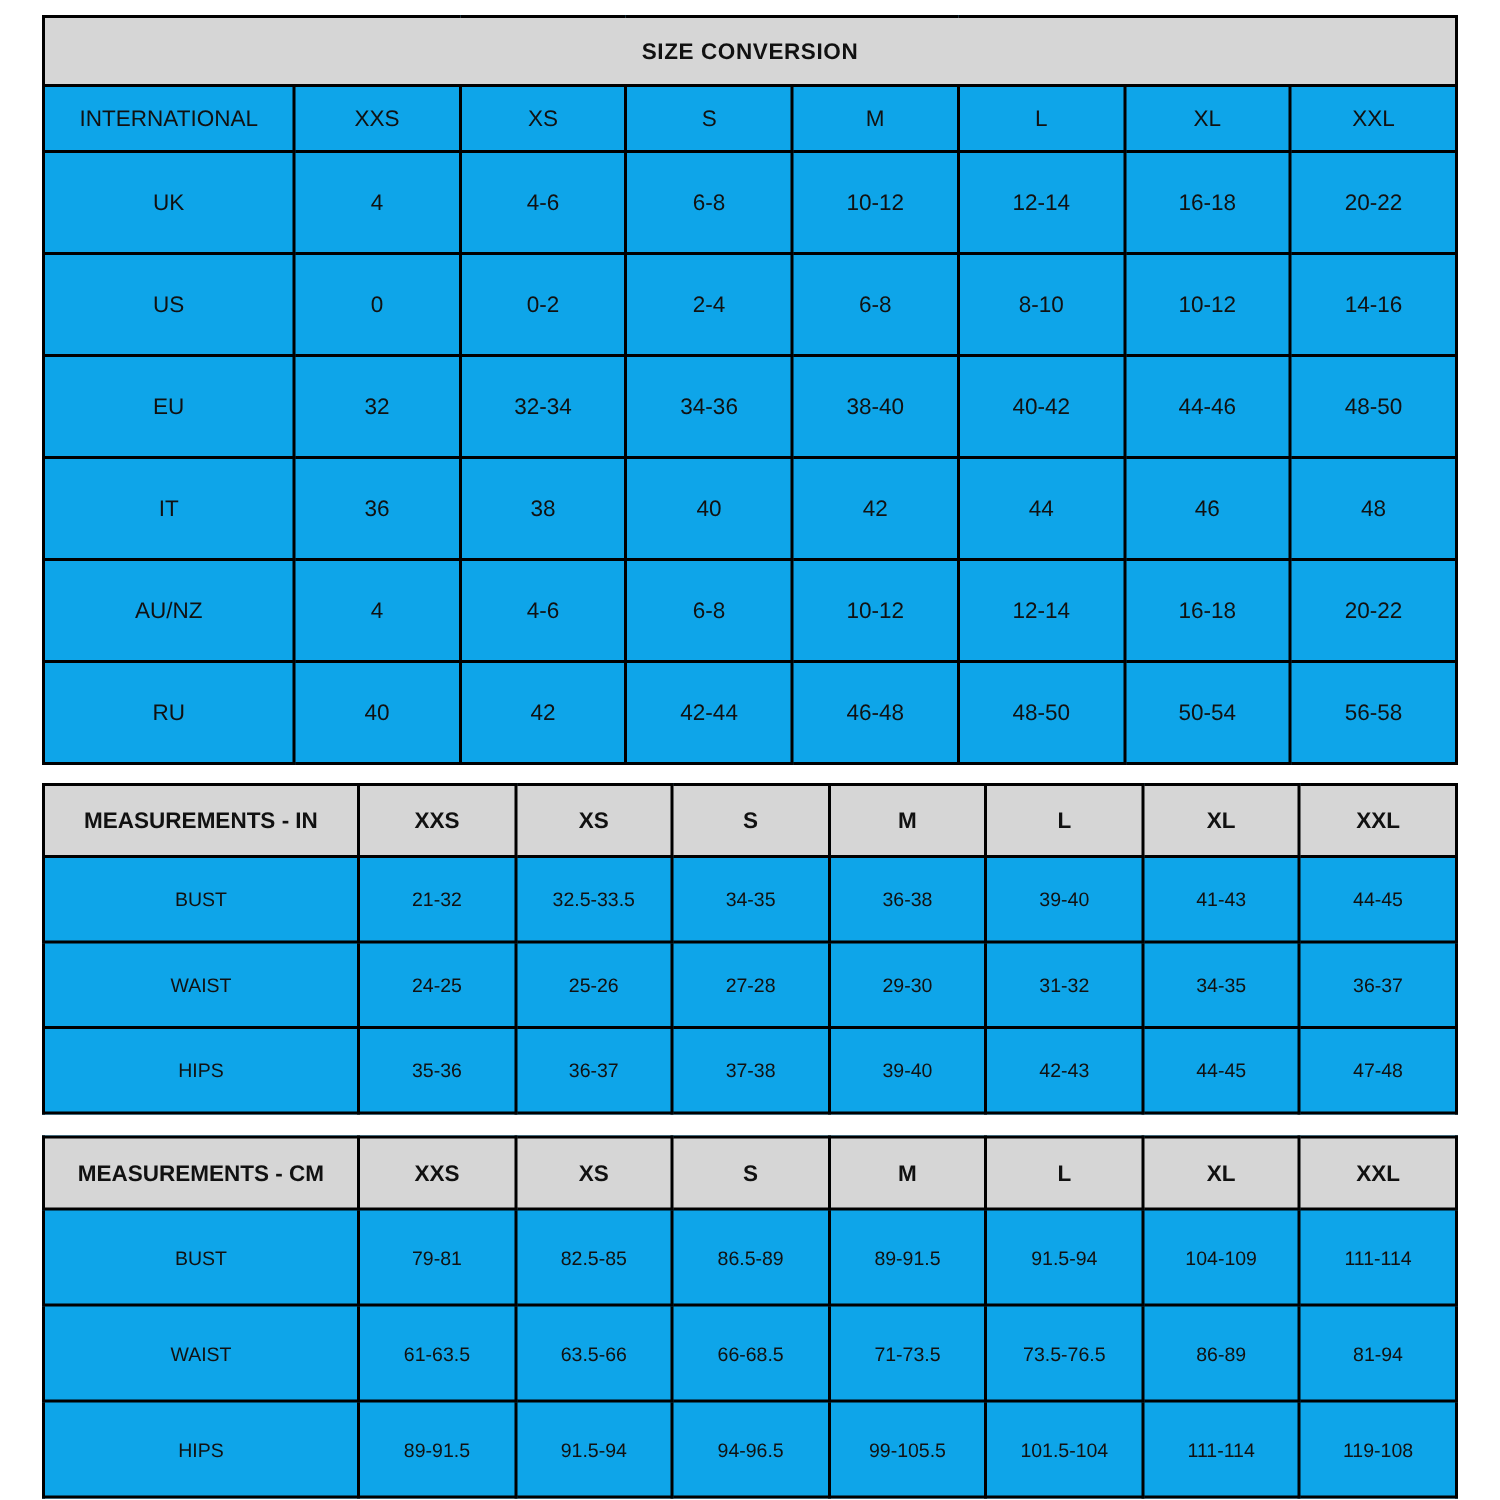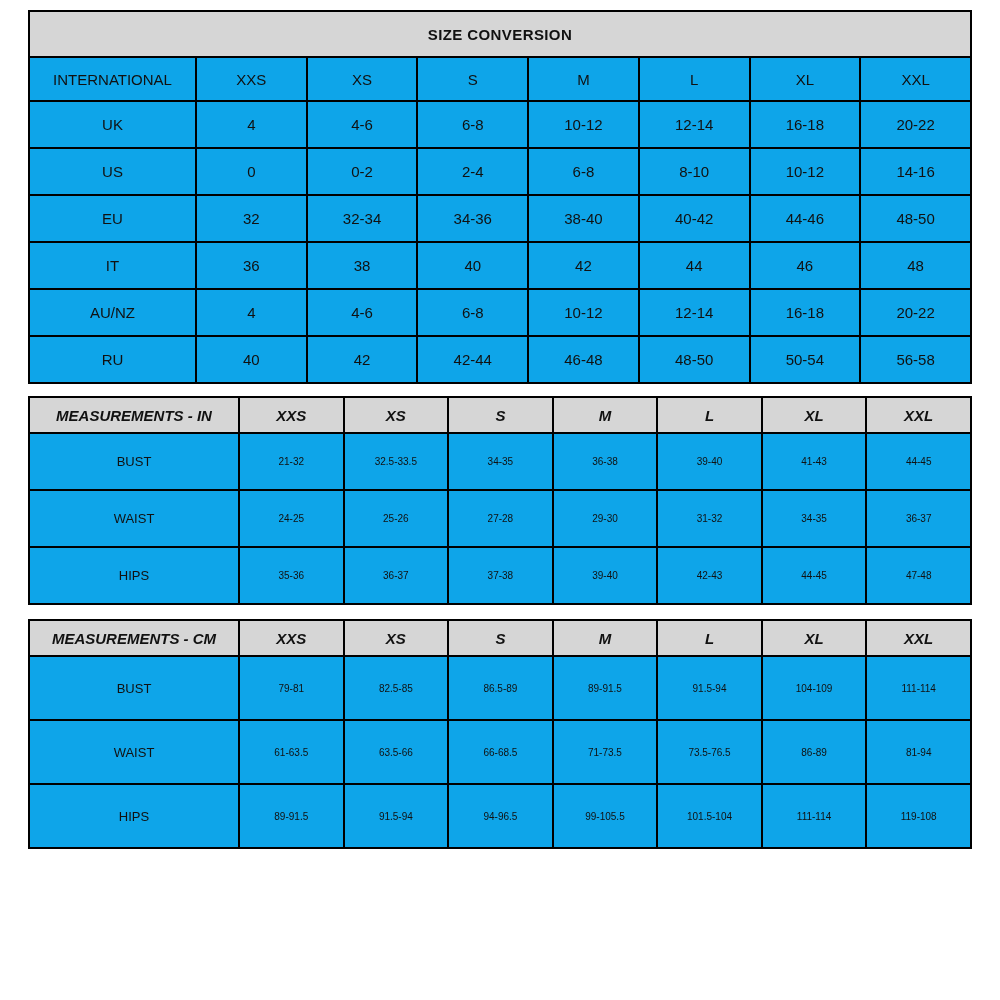--- a/index.html
+++ b/index.html
@@ -40,33 +40,33 @@
   
   .conversion .c-label{width:167px;}
   .conversion .banner-row{height:46px;}
   .conversion .banner{
     background:var(--header-bg);
     font-weight:bold;
     font-size:15px;
     letter-spacing:0.4px;
   }
   .conversion .cols-row{height:44px;}
-  .conversion tbody tr{height:47px;}
+  .conversion tbody tr{height:68px;}
   
   .meas{margin-top:12px;}
   .meas .m-label{width:210px;}
-  .meas thead tr{height:36px;font-style:italic;}
+  .meas thead tr{height:48px;}
   .meas thead th{
     background:var(--header-bg);
     font-weight:bold;
     font-size:15px;
   }
   .meas tbody tr{height:57px;}
   .meas tbody th{font-size:13px;}
-  .meas tbody td{font-size:10px;}
+  .meas tbody td{font-size:13px;}
   .meas-cm{margin-top:14px;}
   .meas-cm tbody tr{height:64px;}
 </style>
 </head>
 <body>
 
 <div class="page">
 
 
   <table class="tbl conversion">

